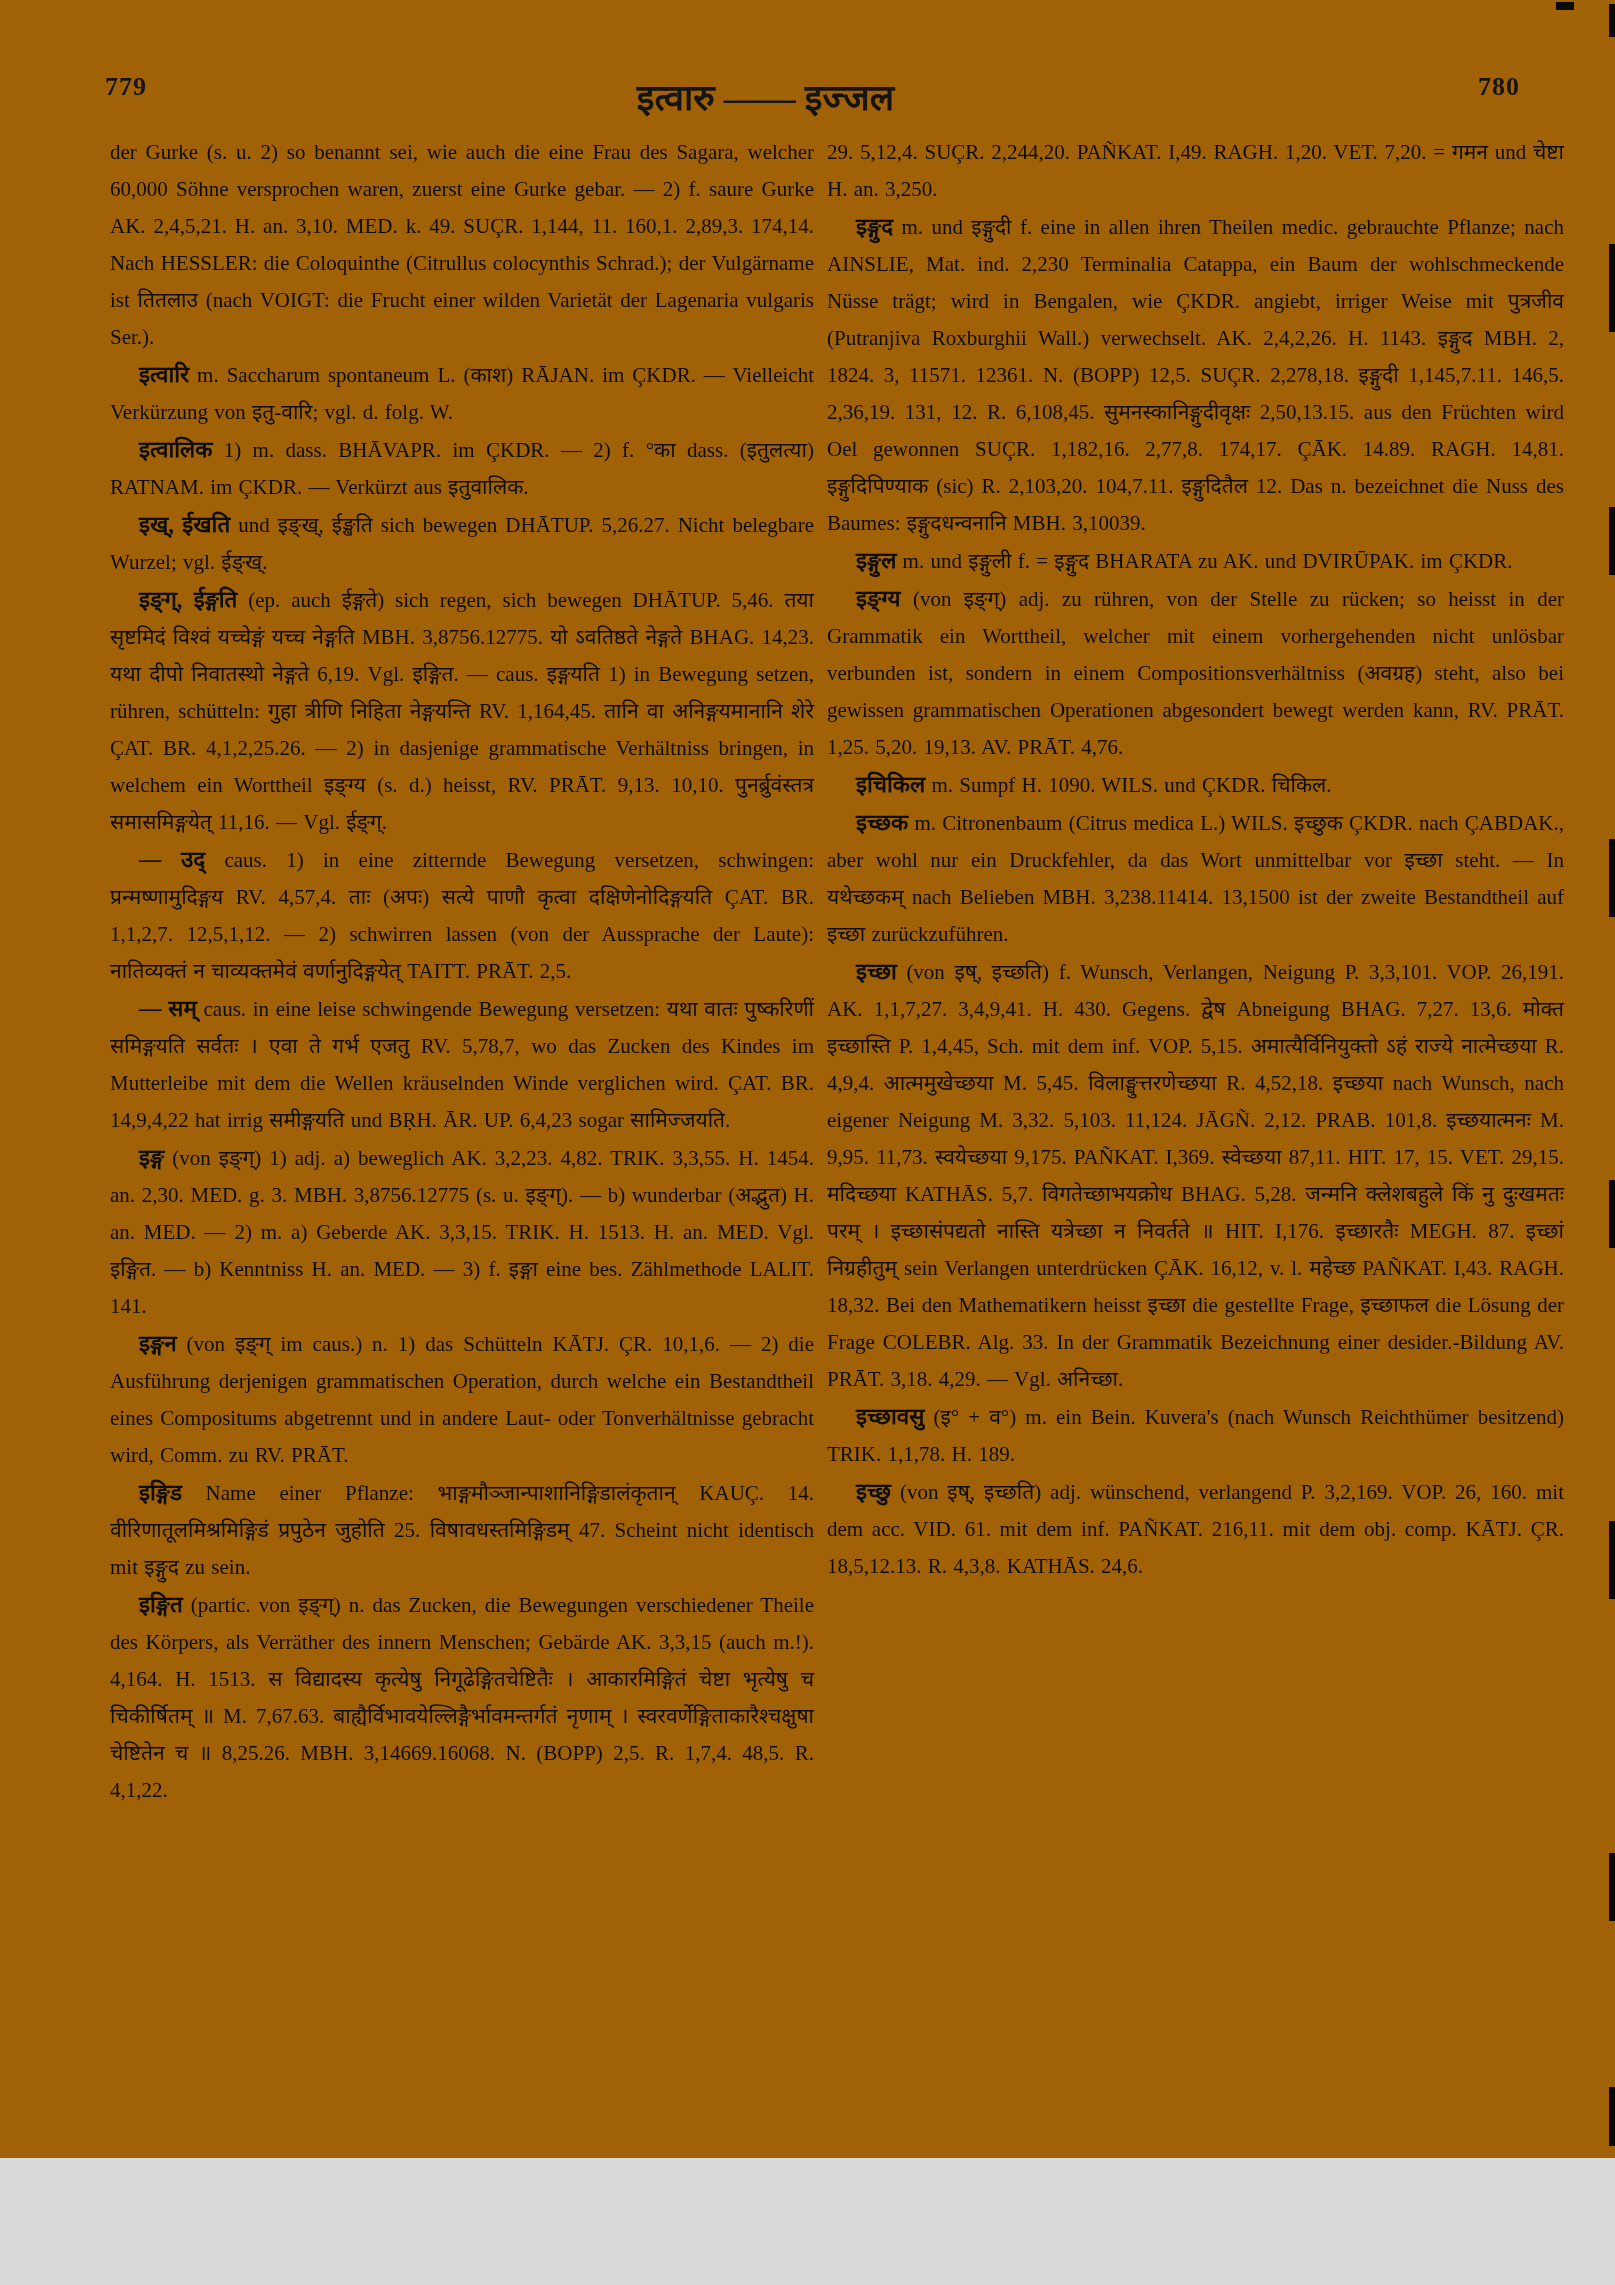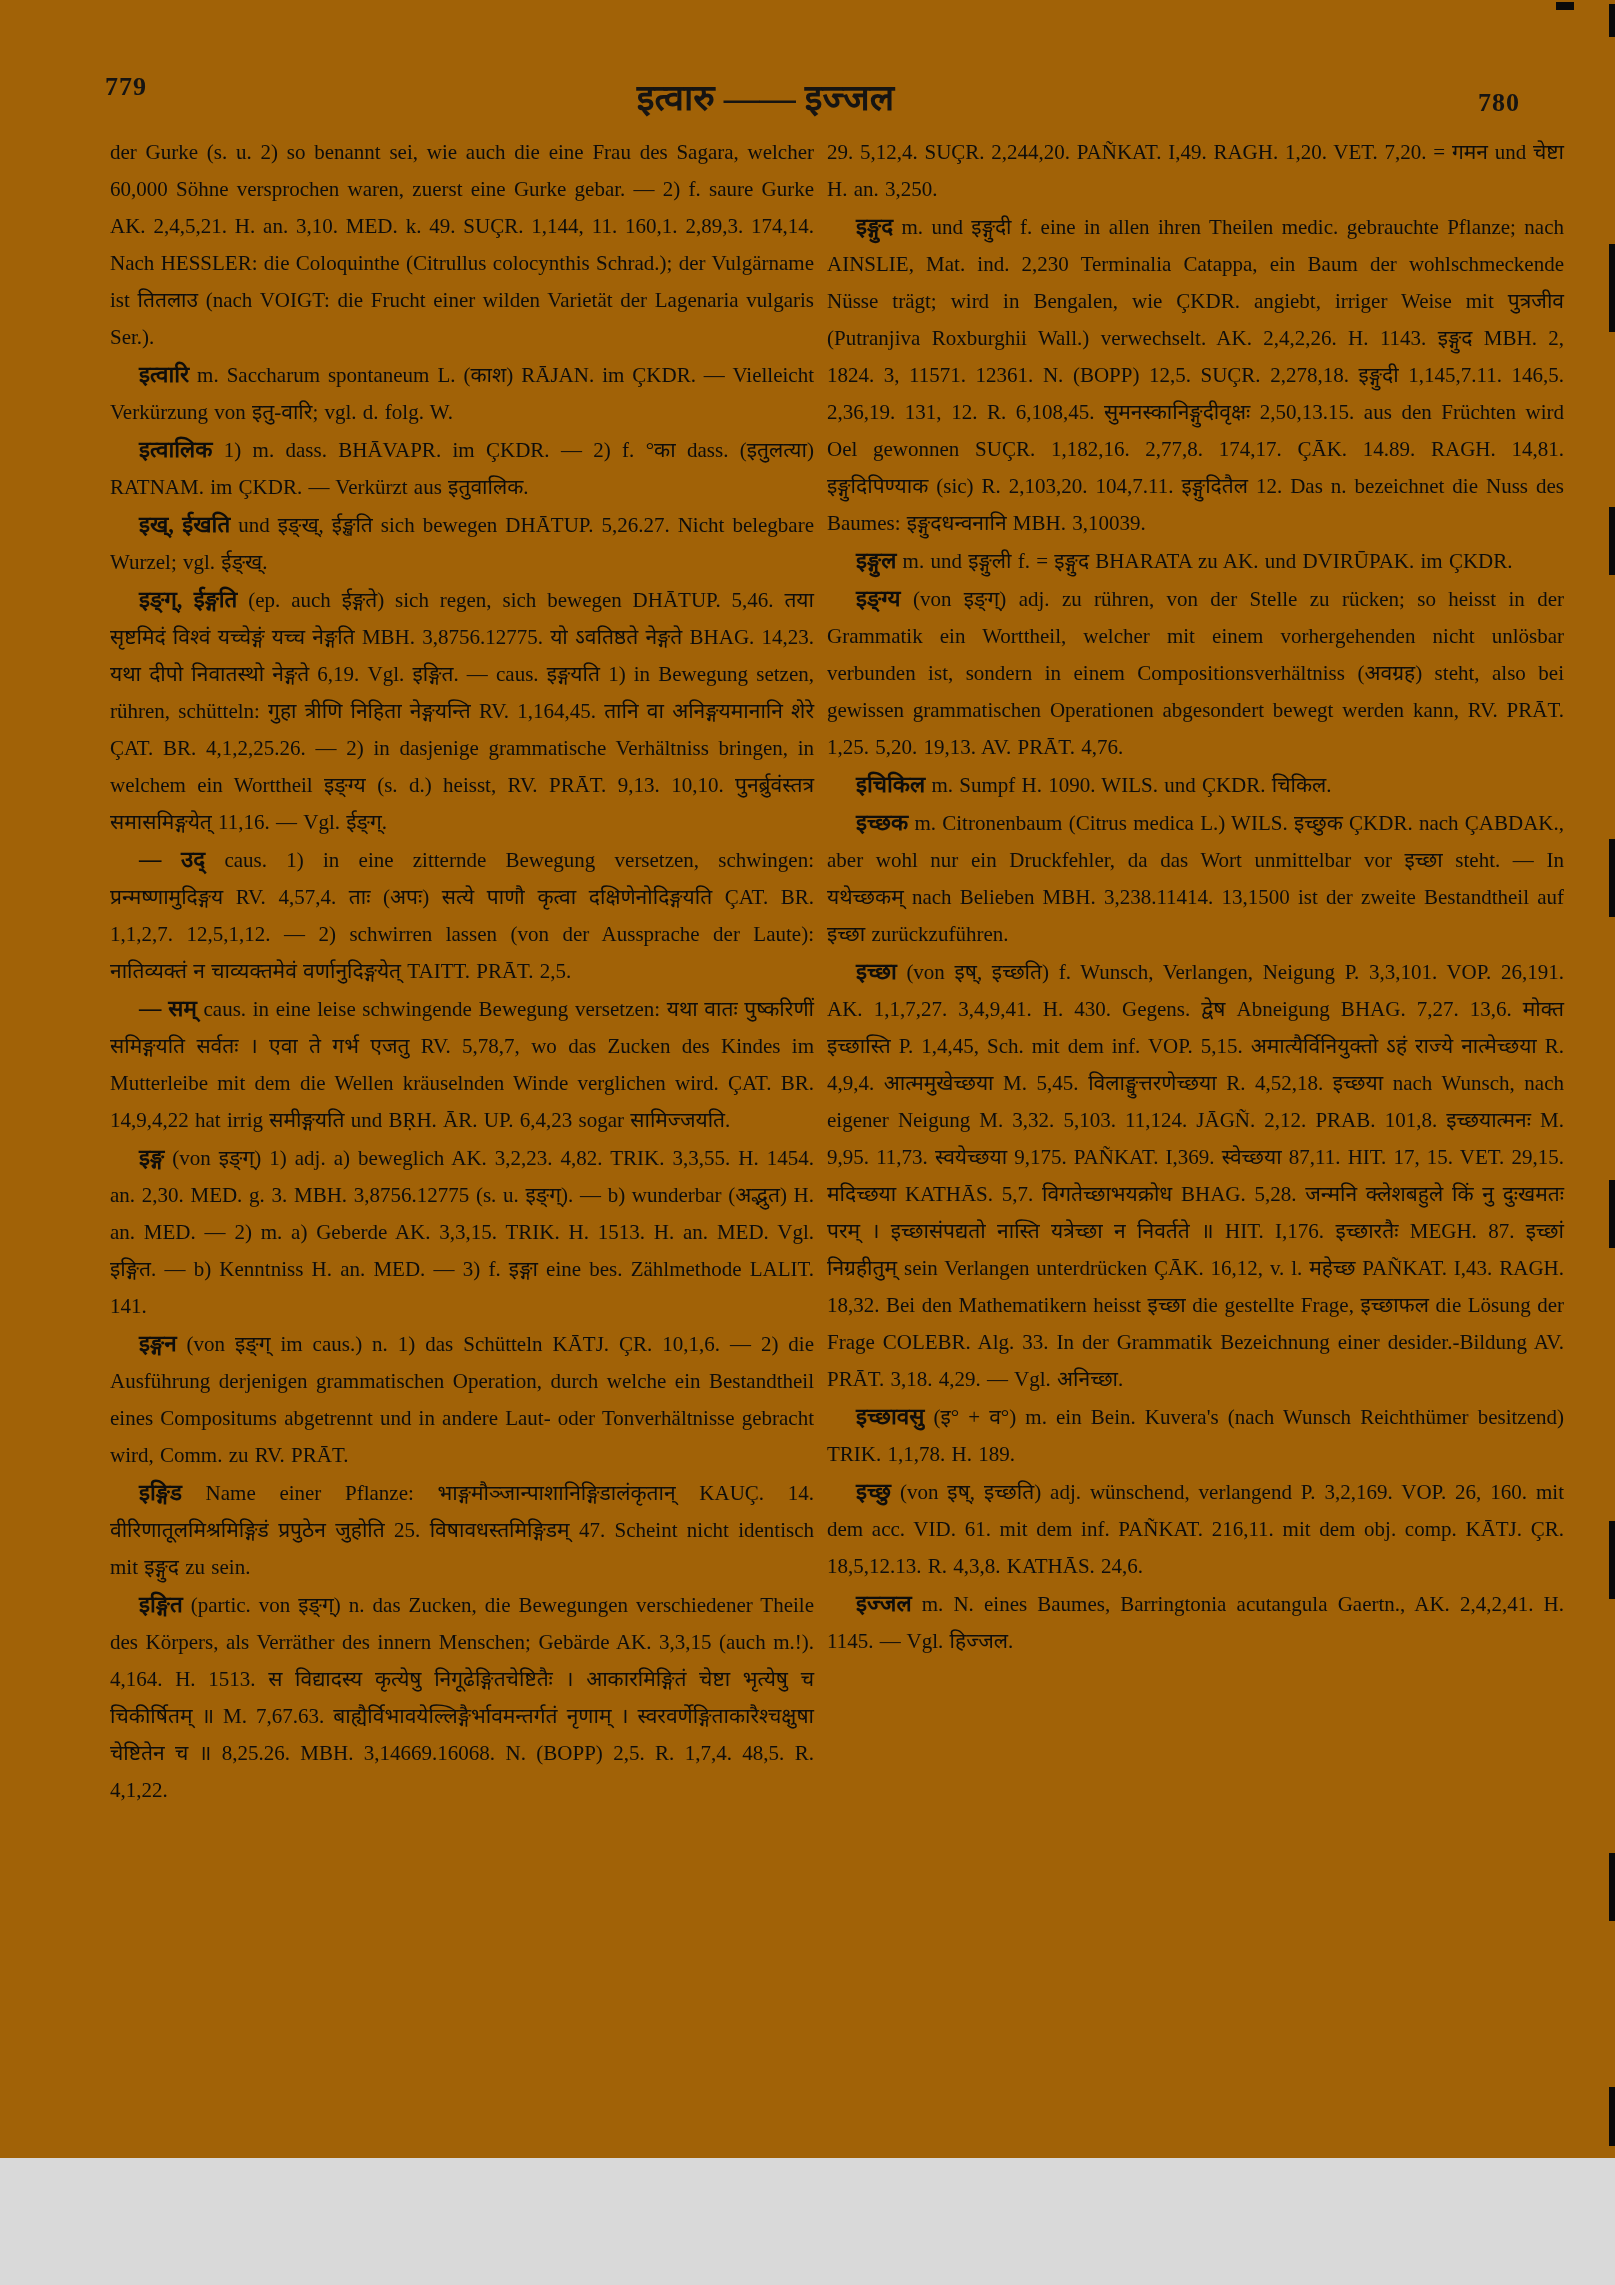--- a/index.html
+++ b/index.html
@@ -6,21 +6,21 @@
   .sheet {
     position:relative; width:1615px; height:2158px;
     background:#a16207; overflow:hidden;
     font-family:Liberation Serif, serif; color:#0e0d0b;
   }
   .pageno {
     position:absolute; top:72px; font-size:26px; font-weight:bold;
     letter-spacing:1px; color:#161412;
   }
   .pageno-left  { left:105px; }
-  .pageno-right { left:1478px;margin-top:16px; }
+  .pageno-right { left:1478px; }
   .running-head {
     position:absolute; top:72px; left:0; width:1531px; text-align:center;
     font-size:36px; font-weight:bold; color:#161412;
   }
   .col {
     position:absolute; top:133px; text-align:justify;
     font-size:21px; line-height:37px;
     word-spacing:1px;
   }
   .col-left  { left:110px; width:704px; }
@@ -69,21 +69,20 @@
   <div class="col col-right">
     <p class="cont"><span class="hw"></span><span>29. 5,12,4. SUÇR. 2,244,20. PAÑKAT. I,49. RAGH. 1,20. VET. 7,20. = गमन und चेष्टा H. an. 3,250.</span></p>
     <p><span class="hw">इङ्गुद</span><span> m. und इङ्गुदी f. eine in allen ihren Theilen medic. gebrauchte Pflanze; nach AINSLIE, Mat. ind. 2,230 Terminalia Catappa, ein Baum der wohlschmeckende Nüsse trägt; wird in Bengalen, wie ÇKDR. angiebt, irriger Weise mit पुत्रजीव (Putranjiva Roxburghii Wall.) verwechselt. AK. 2,4,2,26. H. 1143. इङ्गुद MBH. 2, 1824. 3, 11571. 12361. N. (BOPP) 12,5. SUÇR. 2,278,18. इङ्गुदी 1,145,7.11. 146,5. 2,36,19. 131, 12. R. 6,108,45. सुमनस्कानिङ्गुदीवृक्षः 2,50,13.15. aus den Früchten wird Oel gewonnen SUÇR. 1,182,16. 2,77,8. 174,17. ÇĀK. 14.89. RAGH. 14,81. इङ्गुदिपिण्याक (sic) R. 2,103,20. 104,7.11. इङ्गुदितैल 12. Das n. bezeichnet die Nuss des Baumes: इङ्गुदधन्वनानि MBH. 3,10039.</span></p>
     <p><span class="hw">इङ्गुल</span><span> m. und इङ्गुली f. = इङ्गुद BHARATA zu AK. und DVIRŪPAK. im ÇKDR.</span></p>
     <p><span class="hw">इङ्ग्य</span><span> (von इङ्ग्) adj. zu rühren, von der Stelle zu rücken; so heisst in der Grammatik ein Worttheil, welcher mit einem vorhergehenden nicht unlösbar verbunden ist, sondern in einem Compositionsverhältniss (अवग्रह) steht, also bei gewissen grammatischen Operationen abgesondert bewegt werden kann, RV. PRĀT. 1,25. 5,20. 19,13. AV. PRĀT. 4,76.</span></p>
     <p><span class="hw">इचिकिल</span><span> m. Sumpf H. 1090. WILS. und ÇKDR. चिकिल.</span></p>
     <p><span class="hw">इच्छक</span><span> m. Citronenbaum (Citrus medica L.) WILS. इच्छुक ÇKDR. nach ÇABDAK., aber wohl nur ein Druckfehler, da das Wort unmittelbar vor इच्छा steht. — In यथेच्छकम् nach Belieben MBH. 3,238.11414. 13,1500 ist der zweite Bestandtheil auf इच्छा zurückzuführen.</span></p>
     <p><span class="hw">इच्छा</span><span> (von इष्, इच्छति) f. Wunsch, Verlangen, Neigung P. 3,3,101. VOP. 26,191. AK. 1,1,7,27. 3,4,9,41. H. 430. Gegens. द्वेष Abneigung BHAG. 7,27. 13,6. मोक्त इच्छास्ति P. 1,4,45, Sch. mit dem inf. VOP. 5,15. अमात्यैर्विनियुक्तो ऽहं राज्ये नात्मेच्छया R. 4,9,4. आत्ममुखेच्छया M. 5,45. विलाङ्घुत्तरणेच्छया R. 4,52,18. इच्छया nach Wunsch, nach eigener Neigung M. 3,32. 5,103. 11,124. JĀGÑ. 2,12. PRAB. 101,8. इच्छयात्मनः M. 9,95. 11,73. स्वयेच्छया 9,175. PAÑKAT. I,369. स्वेच्छया 87,11. HIT. 17, 15. VET. 29,15. मदिच्छया KATHĀS. 5,7. विगतेच्छाभयक्रोध BHAG. 5,28. जन्मनि क्लेशबहुले किं नु दुःखमतः परम् । इच्छासंपद्यतो नास्ति यत्रेच्छा न निवर्तते ॥ HIT. I,176. इच्छारतैः MEGH. 87. इच्छां निग्रहीतुम् sein Verlangen unterdrücken ÇĀK. 16,12, v. l. महेच्छ PAÑKAT. I,43. RAGH. 18,32. Bei den Mathematikern heisst इच्छा die gestellte Frage, इच्छाफल die Lösung der Frage COLEBR. Alg. 33. In der Grammatik Bezeichnung einer desider.-Bildung AV. PRĀT. 3,18. 4,29. — Vgl. अनिच्छा.</span></p>
     <p><span class="hw">इच्छावसु</span><span> (इ° + व°) m. ein Bein. Kuvera's (nach Wunsch Reichthümer besitzend) TRIK. 1,1,78. H. 189.</span></p>
     <p><span class="hw">इच्छु</span><span> (von इष्, इच्छति) adj. wünschend, verlangend P. 3,2,169. VOP. 26, 160. mit dem acc. VID. 61. mit dem inf. PAÑKAT. 216,11. mit dem obj. comp. KĀTJ. ÇR. 18,5,12.13. R. 4,3,8. KATHĀS. 24,6.</span></p>
-    <p><span class="hw">इज्जल</span><span> m. N. eines Baumes, Barringtonia acutangula Gaertn., AK. 2,4,2,41. H. 1145. — Vgl. हिज्जल.</span></p>
   </div>
 
   <div class="bottom-rule"></div>
 
   <div class="edge-mark em1"></div>
   <div class="edge-mark em2"></div>
   <div class="edge-mark em3"></div>
   <div class="edge-mark em4"></div>
   <div class="edge-mark em5"></div>
   <div class="edge-mark em6"></div>

